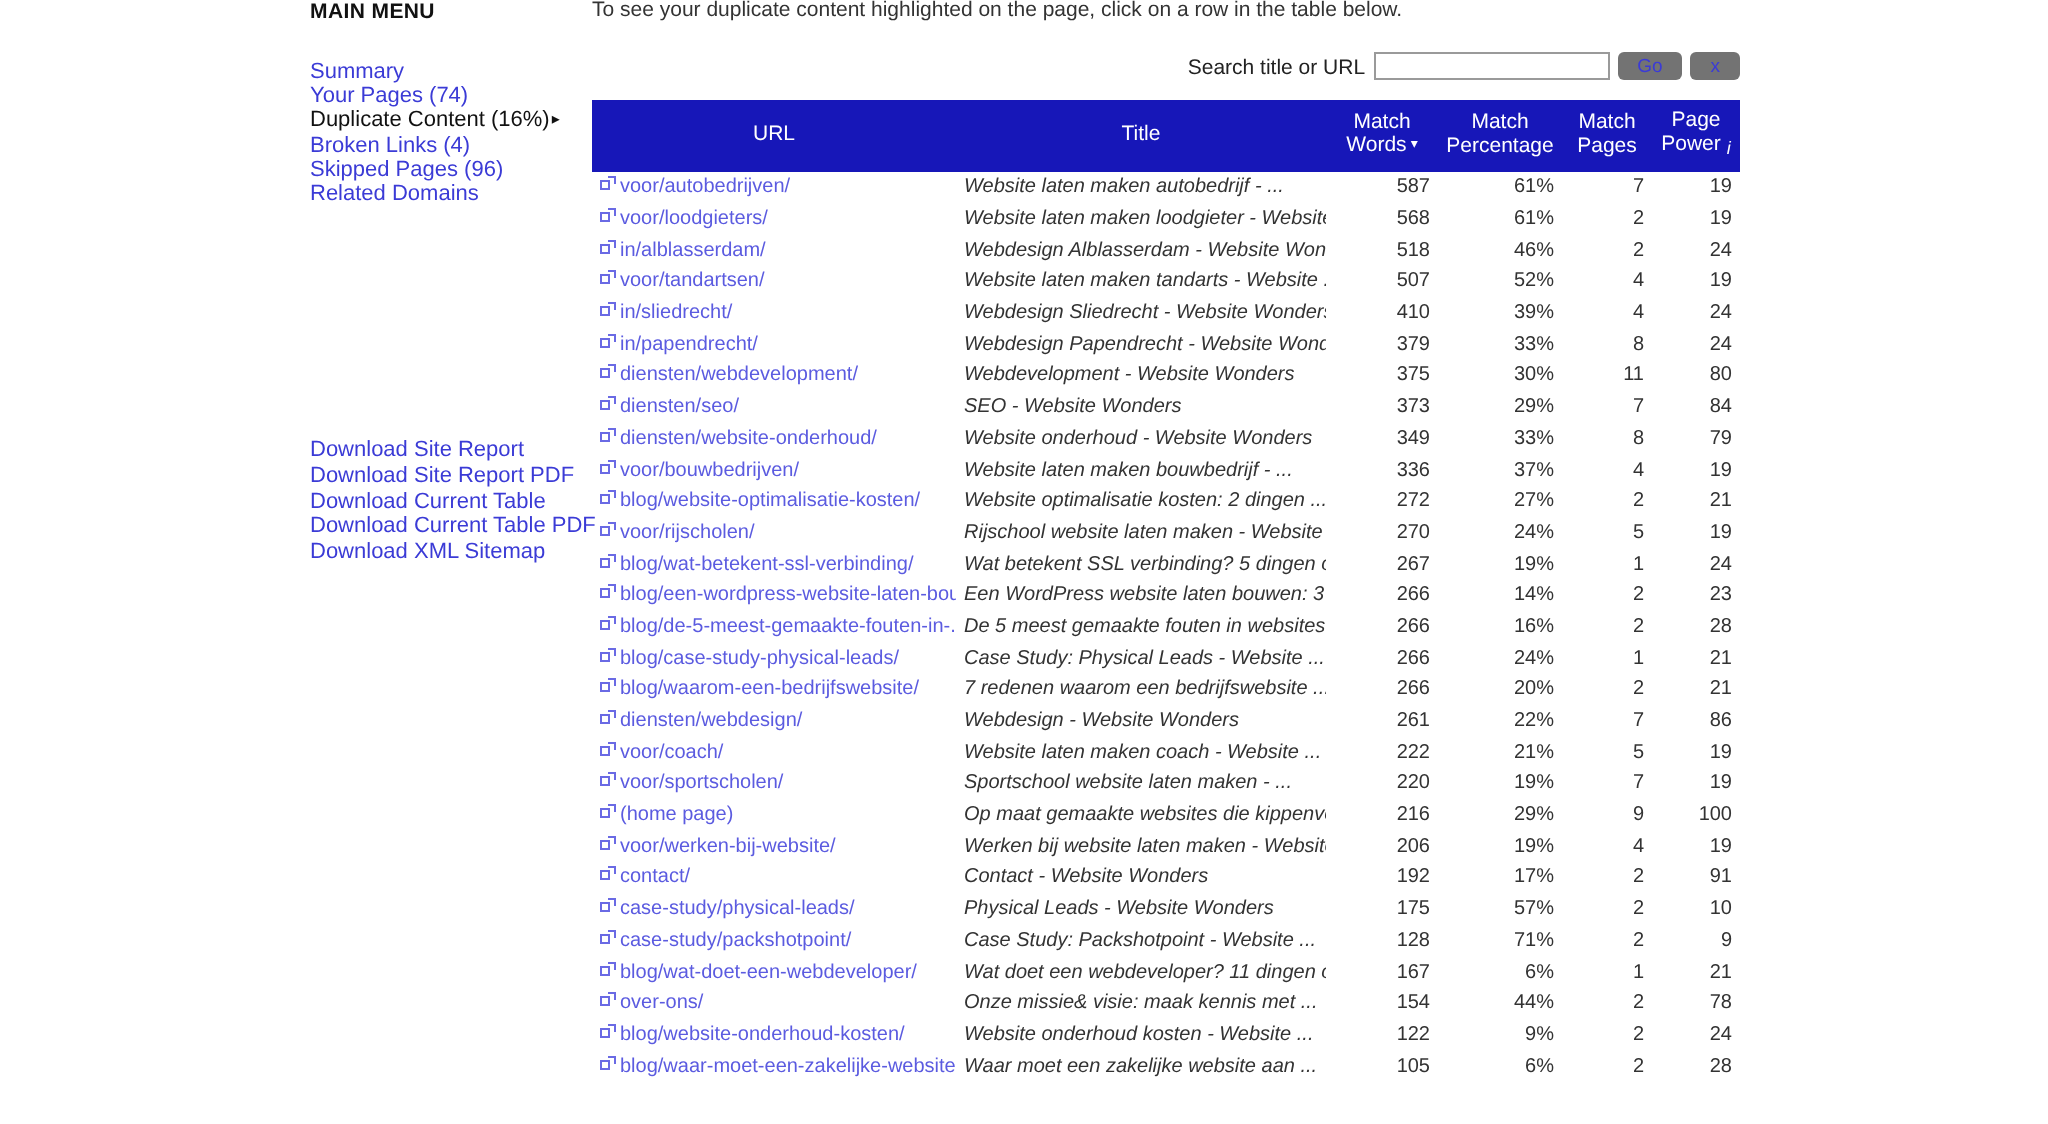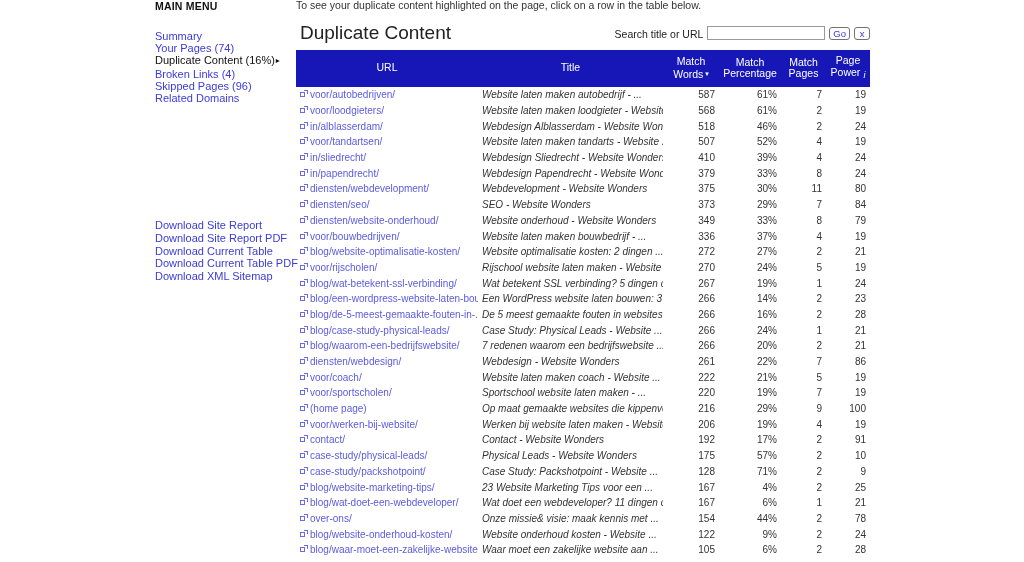--- a/index.html
+++ b/index.html
@@ -130,21 +130,21 @@
     outline: none;
     box-sizing: content-box;
   }
   .mini-btn {
     display: inline-flex;
     align-items: center;
     justify-content: center;
     min-width: 16px;
     height: 13px;
     padding: 0 3px;
-    border: 1px solid #737373;
+    border: 7px solid #737373;
     border-radius: 3px;
     background: #fdfdfd;
     color: #3b3bd6;
     font-size: 9.5px;
     font-family: "Liberation Sans", sans-serif;
     line-height: 13px;
     cursor: pointer;
     box-sizing: border-box;
   }
 
@@ -265,21 +265,20 @@
     <a class="dl-link">Download Current Table</a>
     <a class="dl-link">Download Current Table PDF</a>
     <a class="dl-link">Download XML Sitemap</a>
   </div>
 
 <div id="main">
 
   <div id="hint">To see your duplicate content highlighted on the page, click on a row in the table below.</div>
 
   <div id="panel-head">
-    <h1 id="page-title">Duplicate Content</h1>
 
     <div id="search-wrap">
       <span id="search-label">Search title or URL</span>
       <input id="search-input" type="text" value="" style="">
       <span class="mini-btn">Go</span>
       <span class="mini-btn">x</span>
     </div>
   </div>
 
   <table id="dup-table">
@@ -512,28 +511,20 @@
         </tr>
         <tr>
           <td class="col-url"><span class="ext-icon"><i></i><b></b></span><a class="url-link">case-study/packshotpoint/</a></td>
           <td class="col-title">Case Study: Packshotpoint - Website ...</td>
           <td class="col-num">128</td>
           <td class="col-num">71%</td>
           <td class="col-num">2</td>
           <td class="col-num pp">9</td>
         </tr>
         <tr>
-          <td class="col-url"><span class="ext-icon"><i></i><b></b></span><a class="url-link">blog/website-marketing-tips/</a></td>
-          <td class="col-title">23 Website Marketing Tips voor een ...</td>
-          <td class="col-num">167</td>
-          <td class="col-num">4%</td>
-          <td class="col-num">2</td>
-          <td class="col-num pp">25</td>
-        </tr>
-        <tr>
           <td class="col-url"><span class="ext-icon"><i></i><b></b></span><a class="url-link">blog/wat-doet-een-webdeveloper/</a></td>
           <td class="col-title">Wat doet een webdeveloper? 11 dingen om ...</td>
           <td class="col-num">167</td>
           <td class="col-num">6%</td>
           <td class="col-num">1</td>
           <td class="col-num pp">21</td>
         </tr>
         <tr>
           <td class="col-url"><span class="ext-icon"><i></i><b></b></span><a class="url-link">over-ons/</a></td>
           <td class="col-title">Onze missie&amp; visie: maak kennis met ...</td>

